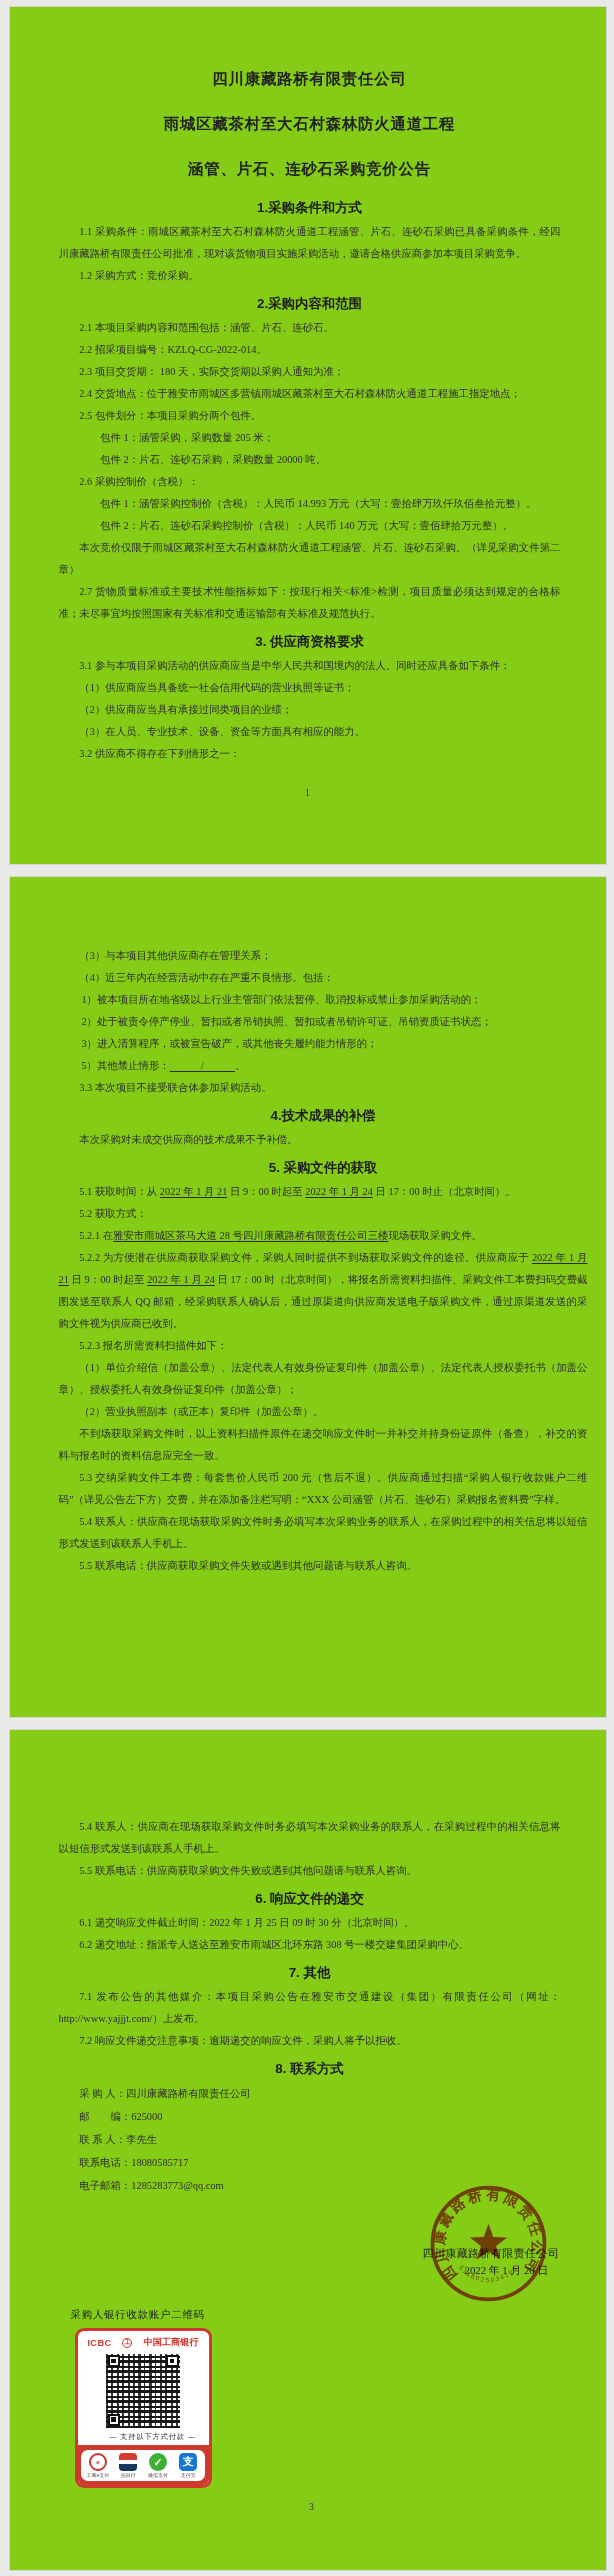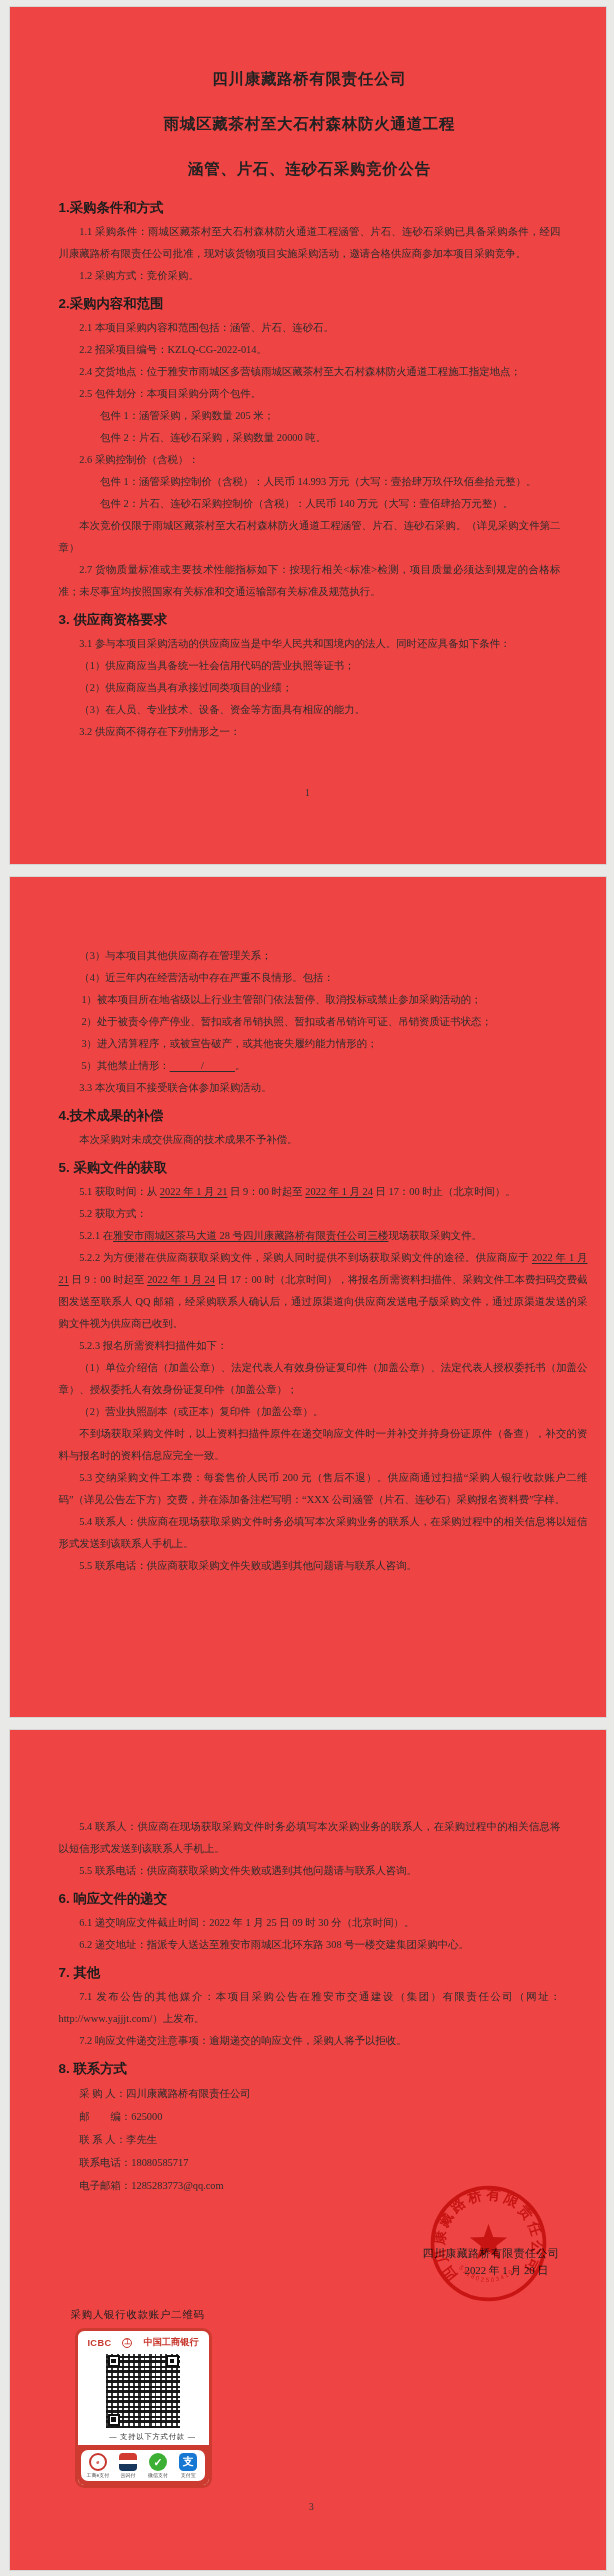--- a/index.html
+++ b/index.html
@@ -4,37 +4,37 @@
 <style>
   html,body{margin:0;padding:0;}
   body{
     width:615px; min-height:2576px;
     background:#e9e9e8;
     font-family:"Liberation Serif","DejaVu Serif",serif;
     color:#2d2d2d;
     -webkit-font-smoothing:antialiased;
   }
   .pg{
-    width:598px; margin:0 auto 10.8px; background:#ef4444;
+    width:598px; margin:0 auto 10.8px; background:#84cc16;
     border:0.8px solid #d6d5d3; box-sizing:border-box;
     position:relative;
   }
   .pg1{height:859px; padding:49px 45px 0 49px; margin-top:6.1px;}
   .pg2{height:842px; padding:68px 18px 0 49px;}
   .pg3{height:842px; padding:86px 45px 0 49px;}
   .ttl{
     font-size:15.4px; font-weight:bold; text-align:center;
     line-height:45px; letter-spacing:0.8px; color:#222;
     font-family:"Liberation Sans","DejaVu Sans",sans-serif;
   }
   .ttl-block{margin-bottom:6.1px;}
   .hd{
     font-size:13.4px; font-weight:bold; color:#1d1d1d;
     font-family:"Liberation Sans","DejaVu Sans",sans-serif;
-    margin:7px 0 3.1px; line-height:20px;
+    margin:7px 0 3.1px; line-height:20px;text-align:center;
   }
   .p{
     font-size:10.4px; line-height:22px; margin:0;
     text-align:justify; text-indent:2em; color:#2d2d2d;
   }
   .p.i4{text-indent:4em;}
   .p.i22{text-indent:2.2em;}
   .u{text-decoration:underline; text-underline-offset:2.3px;}
   .pageno{
     position:absolute; font-size:9.6px; color:#333;
@@ -124,20 +124,21 @@
     <div class="ttl">四川康藏路桥有限责任公司</div>
     <div class="ttl">雨城区藏茶村至大石村森林防火通道工程</div>
     <div class="ttl">涵管、片石、连砂石采购竞价公告</div>
   </div>
   <div class="hd">1.采购条件和方式</div>
   <p class="p">1.1 采购条件：雨城区藏茶村至大石村森林防火通道工程涵管、片石、连砂石采购已具备采购条件，经四川康藏路桥有限责任公司批准，现对该货物项目实施采购活动，邀请合格供应商参加本项目采购竞争。</p>
   <p class="p">1.2 采购方式：竞价采购。</p>
   <div class="hd">2.采购内容和范围</div>
   <p class="p">2.1 本项目采购内容和范围包括：涵管、片石、连砂石。</p>
   <p class="p">2.2 招采项目编号：KZLQ-CG-2022-014。</p>
+  <p class="p">2.3 项目交货期： 180 天，实际交货期以采购人通知为准；</p>
   <p class="p">2.4 交货地点：位于雅安市雨城区多营镇雨城区藏茶村至大石村森林防火通道工程施工指定地点；</p>
   <p class="p">2.5 包件划分：本项目采购分两个包件。</p>
   <p class="p i4">包件 1：涵管采购，采购数量 205 米；</p>
   <p class="p i4">包件 2：片石、连砂石采购，采购数量 20000 吨。</p>
   <p class="p">2.6 采购控制价（含税）：</p>
   <p class="p i4">包件 1：涵管采购控制价（含税）：人民币 14.993 万元（大写：壹拾肆万玖仟玖佰叁拾元整）。</p>
   <p class="p i4">包件 2：片石、连砂石采购控制价（含税）：人民币 140 万元（大写：壹佰肆拾万元整）。</p>
   <p class="p">本次竞价仅限于雨城区藏茶村至大石村森林防火通道工程涵管、片石、连砂石采购。（详见采购文件第二章）</p>
   <p class="p">2.7 货物质量标准或主要技术性能指标如下：按现行相关&lt;标准&gt;检测，项目质量必须达到规定的合格标准；未尽事宜均按照国家有关标准和交通运输部有关标准及规范执行。</p>
   <div class="hd">3. 供应商资格要求</div>

